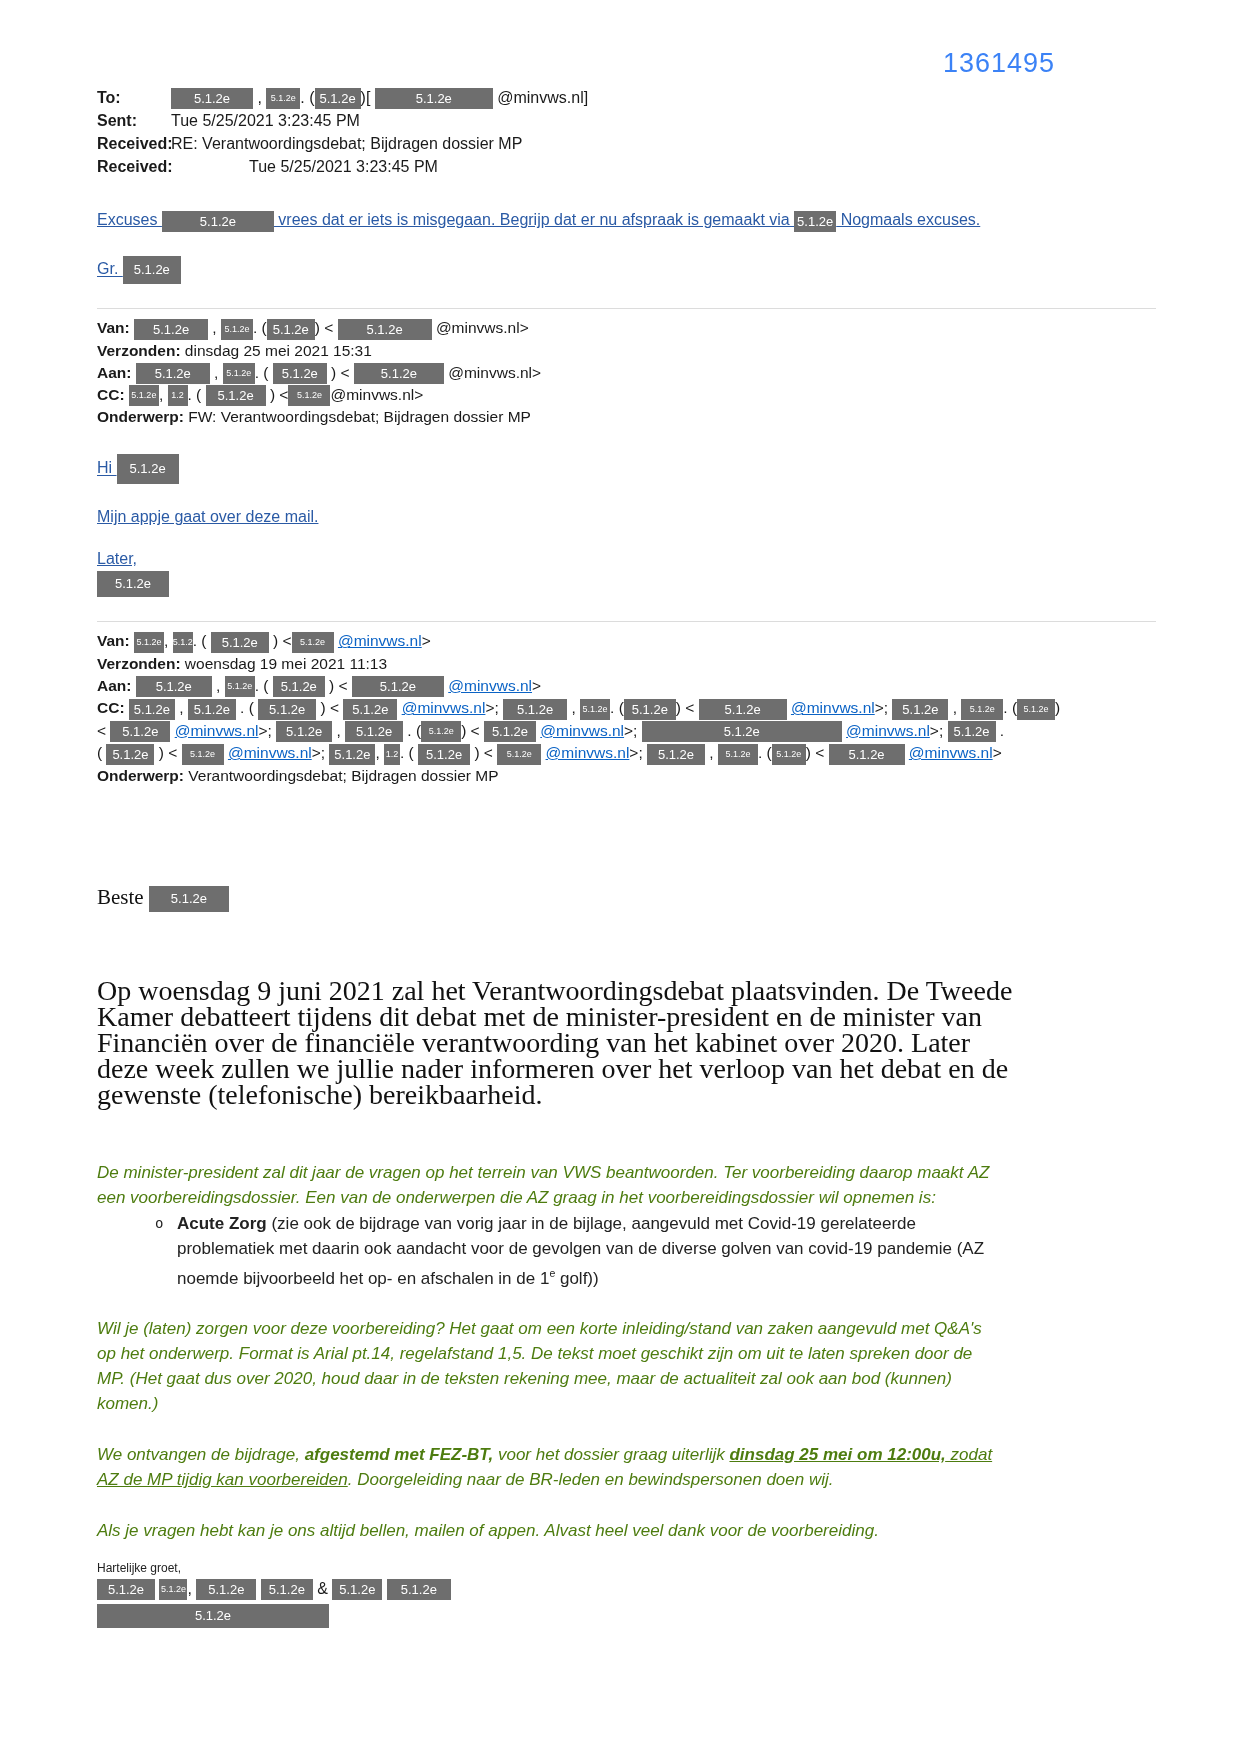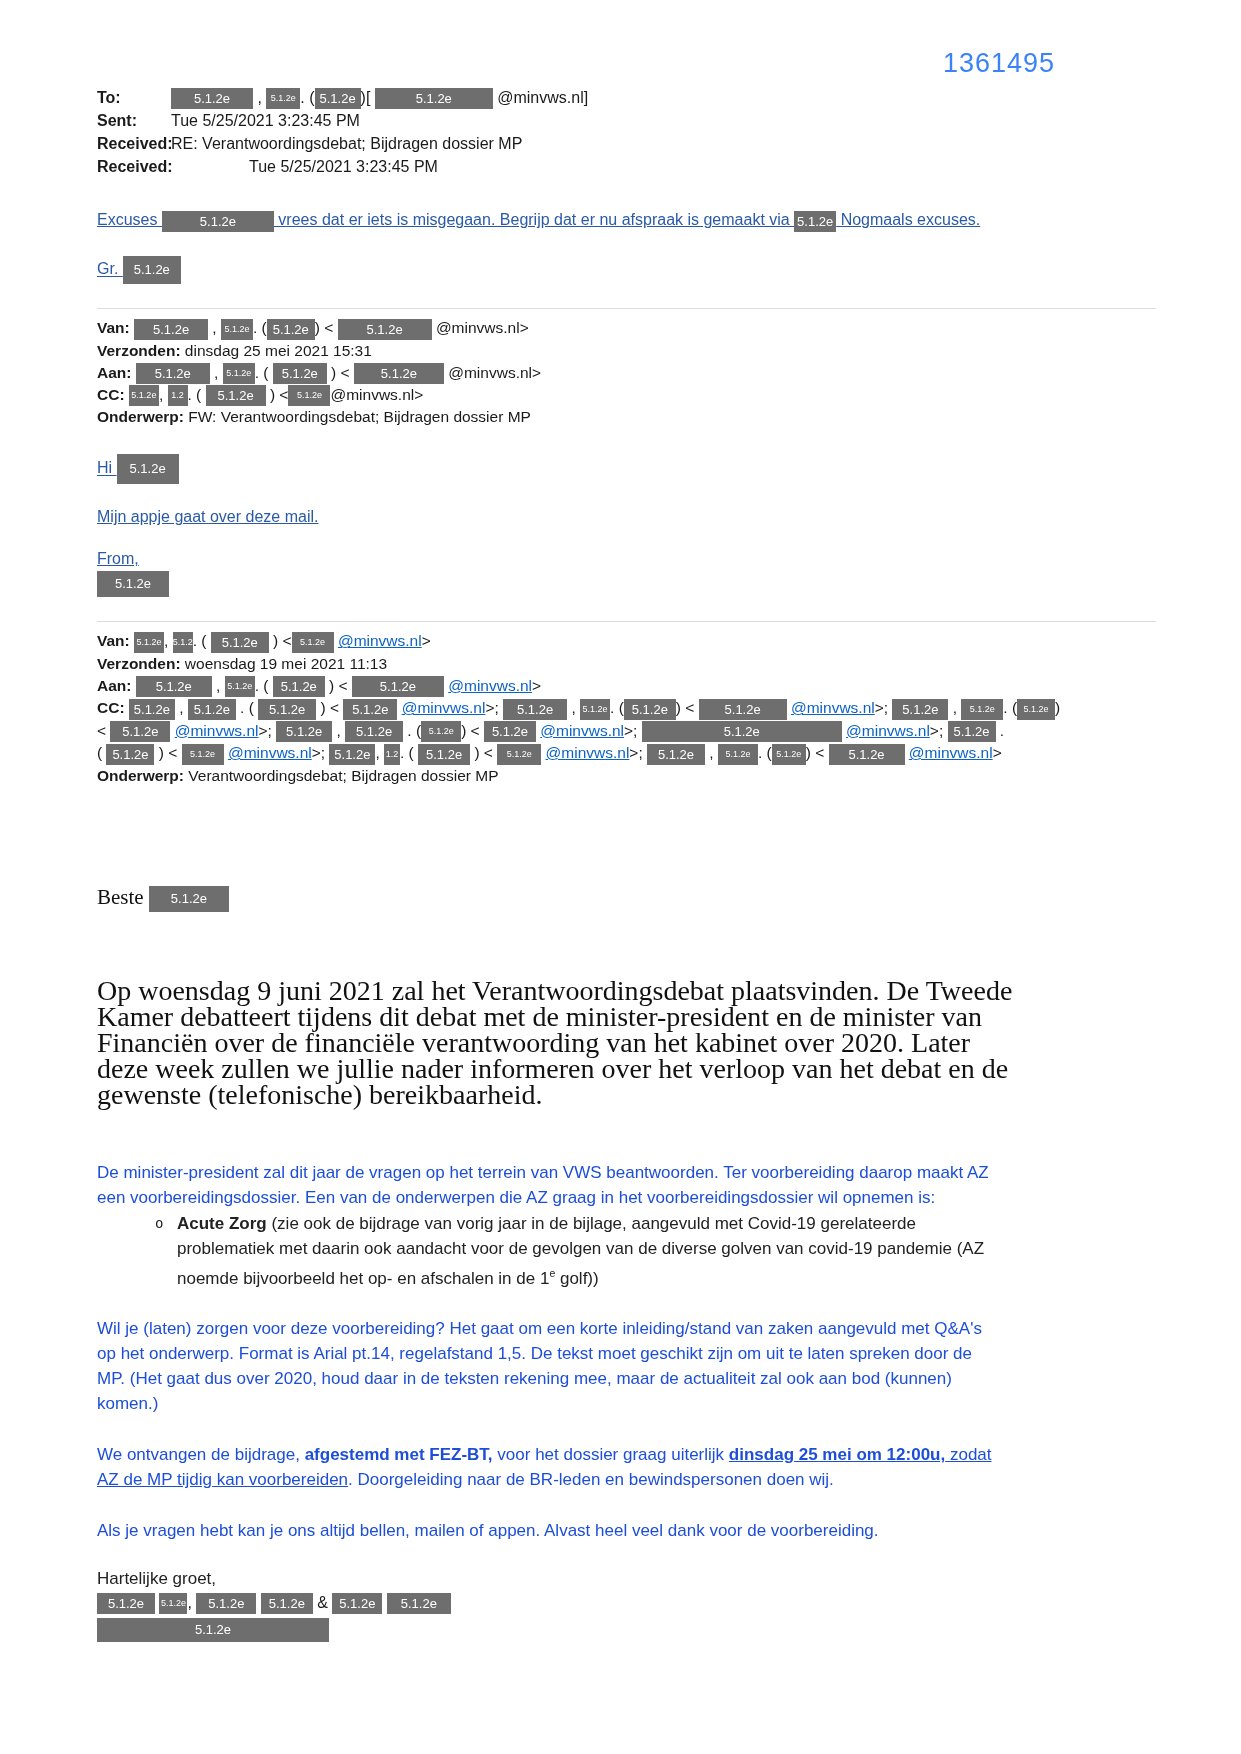--- a/index.html
+++ b/index.html
@@ -40,28 +40,28 @@
 
   .hi-line { margin-top:26px; font-size:16px; }
   .appje-line { margin-top:24px; font-size:16px; }
   .groet-line { margin-top:24px; font-size:16px; }
   .sig-line { margin-top:3px; }
 
   .salutation { margin-top:98px; font-family:"Liberation Serif", serif; font-size:21px; color:#111; }
   .para-serif { margin-top:66px; font-family:"Liberation Serif", serif; font-size:28px;
                 line-height:26px; width:918px; color:#111; }
 
-  .para-sans { margin-top:26px; font-size:17px; line-height:25px; width:900px; color:#1d4ed8; }
+  .para-sans { margin-top:26px; font-size:17px; line-height:25px; width:900px; color:#4d7c0f;font-style:italic; }
   .para-sans.first { margin-top:52px; }
 
   .bullet { display:flex; width:900px; padding-left:58px; margin-top:1px; font-size:17px; line-height:25px; color:#222; }
   .bullet .marker { width:22px; flex:0 0 22px; font-family:"DejaVu Sans Mono", monospace; font-size:14px; }
   .bullet .btext { flex:1; }
 
-  .closing-line { margin-top:26px; font-size:17px; color:#222; }
+  .closing-line { margin-top:18px; font-size:12px; color:#222; }
   .sig-row { margin-top:4px; }
   .sig-block { margin-top:4px; }
 </style>
 </head>
 <body>
 
 <div class="page">
 
   <div class="doc-number">1361495</div>
 
@@ -82,21 +82,21 @@
     <div class="qh">
       <div class="qrow"><span class="qlabel">Van:</span> <span><span class="rd" style="width: 74px;">5.1.2e</span><span> , </span><span class="rd rd-sm" style="width: 32px;">5.1.2e</span><span>. (</span><span class="rd" style="width: 48px;">5.1.2e</span><span>) &lt; </span><span class="rd" style="width: 94px;">5.1.2e</span><span> @minvws.nl&gt;</span></span></div>
       <div class="qrow"><span class="qlabel">Verzonden:</span><span><span> dinsdag 25 mei 2021 15:31</span></span></div>
       <div class="qrow"><span class="qlabel">Aan:</span> <span><span class="rd" style="width: 74px;">5.1.2e</span><span> , </span><span class="rd rd-sm" style="width: 32px;">5.1.2e</span><span>. ( </span><span class="rd" style="width: 54px;">5.1.2e</span><span> ) &lt; </span><span class="rd" style="width: 90px;">5.1.2e</span><span> @minvws.nl&gt;</span></span></div>
       <div class="qrow"><span class="qlabel">CC:</span> <span><span class="rd rd-sm" style="width: 30px;">5.1.2e</span><span>, </span><span class="rd rd-sm" style="width: 20px;">1.2</span><span>. ( </span><span class="rd" style="width: 60px;">5.1.2e</span><span> ) &lt;</span><span class="rd rd-sm" style="width: 42px;">5.1.2e</span><span>@minvws.nl&gt;</span></span></div>
       <div class="qrow"><span class="qlabel">Onderwerp:</span><span><span> FW: Verantwoordingsdebat; Bijdragen dossier MP</span></span></div>
     </div>
 
     <div class="hi-line blue"><span>Hi </span><span class="rd" style="width: 62px; height: 30px; line-height: 30px;">5.1.2e</span></div>
     <div class="appje-line blue">Mijn appje gaat over deze mail.</div>
-    <div class="groet-line blue">From,</div>
+    <div class="groet-line blue">Later,</div>
     <div class="sig-line"><span class="rd" style="width: 72px; height: 26px; line-height: 26px;">5.1.2e</span></div>
 
     <hr class="divider">
 
     <div class="qh">
       <div class="qrow"><span class="qlabel">Van:</span> <span><span class="rd rd-sm" style="width: 30px;">5.1.2e</span><span>, </span><span class="rd rd-sm" style="width: 20px;">5.1.2e</span><span>. ( </span><span class="rd" style="width: 58px;">5.1.2e</span><span> ) &lt;</span><span class="rd rd-sm" style="width: 42px;">5.1.2e</span><span> </span><a class="lk">@minvws.nl</a><span>&gt;</span></span></div>
       <div class="qrow"><span class="qlabel">Verzonden:</span><span><span> woensdag 19 mei 2021 11:13</span></span></div>
       <div class="qrow"><span class="qlabel">Aan:</span> <span><span class="rd" style="width: 76px;">5.1.2e</span><span> , </span><span class="rd rd-sm" style="width: 30px;">5.1.2e</span><span>. ( </span><span class="rd" style="width: 52px;">5.1.2e</span><span> ) &lt; </span><span class="rd" style="width: 92px;">5.1.2e</span><span> </span><a class="lk">@minvws.nl</a><span>&gt;</span></span></div>
       <div class="qrow"><span class="qlabel">CC:</span> <span><span class="rd" style="width: 46px;">5.1.2e</span><span> , </span><span class="rd" style="width: 48px;">5.1.2e</span><span> . ( </span><span class="rd" style="width: 58px;">5.1.2e</span><span> ) &lt; </span><span class="rd" style="width: 54px;">5.1.2e</span><span> </span><a class="lk">@minvws.nl</a><span>&gt;; </span><span class="rd" style="width: 64px;">5.1.2e</span><span> , </span><span class="rd rd-sm" style="width: 30px;">5.1.2e</span><span>. (</span><span class="rd" style="width: 52px;">5.1.2e</span><span>) &lt; </span><span class="rd" style="width: 88px;">5.1.2e</span><span> </span><a class="lk">@minvws.nl</a><span>&gt;; </span><span class="rd" style="width: 56px;">5.1.2e</span><span> , </span><span class="rd rd-sm" style="width: 42px;">5.1.2e</span><span>. (</span><span class="rd rd-sm" style="width: 38px;">5.1.2e</span><span>)</span></span></div>
       <div class="qrow"><span><span>&lt; </span><span class="rd" style="width: 60px;">5.1.2e</span><span> </span><a class="lk">@minvws.nl</a><span>&gt;; </span><span class="rd" style="width: 56px;">5.1.2e</span><span> , </span><span class="rd" style="width: 58px;">5.1.2e</span><span> . (</span><span class="rd rd-sm" style="width: 40px;">5.1.2e</span><span>) &lt; </span><span class="rd" style="width: 52px;">5.1.2e</span><span> </span><a class="lk">@minvws.nl</a><span>&gt;; </span><span class="rd" style="width: 200px;">5.1.2e</span><span> </span><a class="lk">@minvws.nl</a><span>&gt;; </span><span class="rd" style="width: 48px;">5.1.2e</span><span> .</span></span></div>

